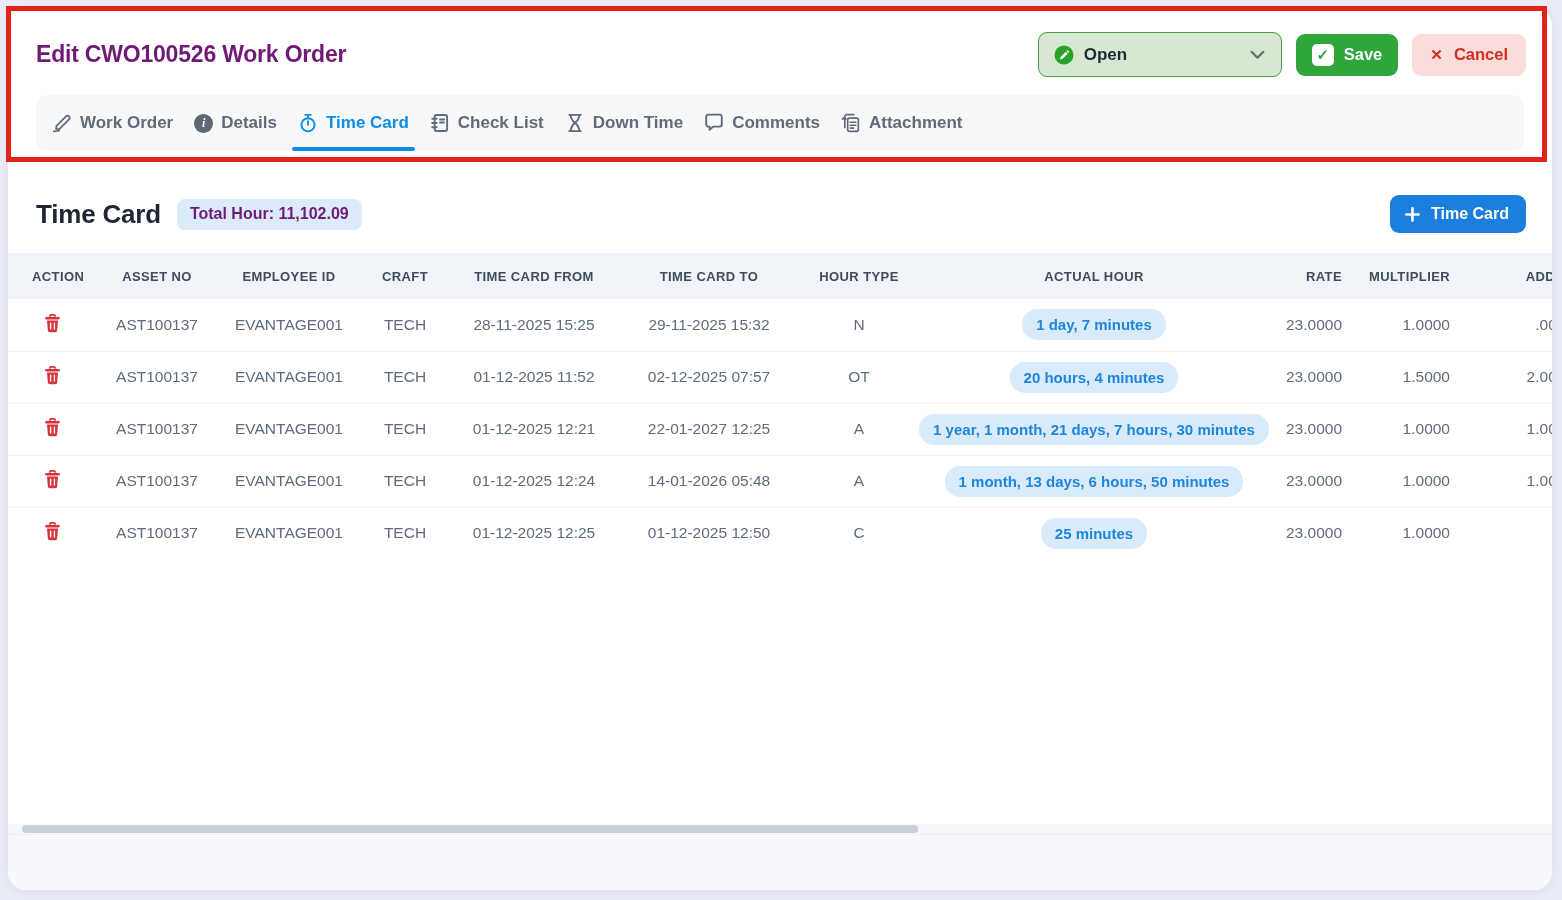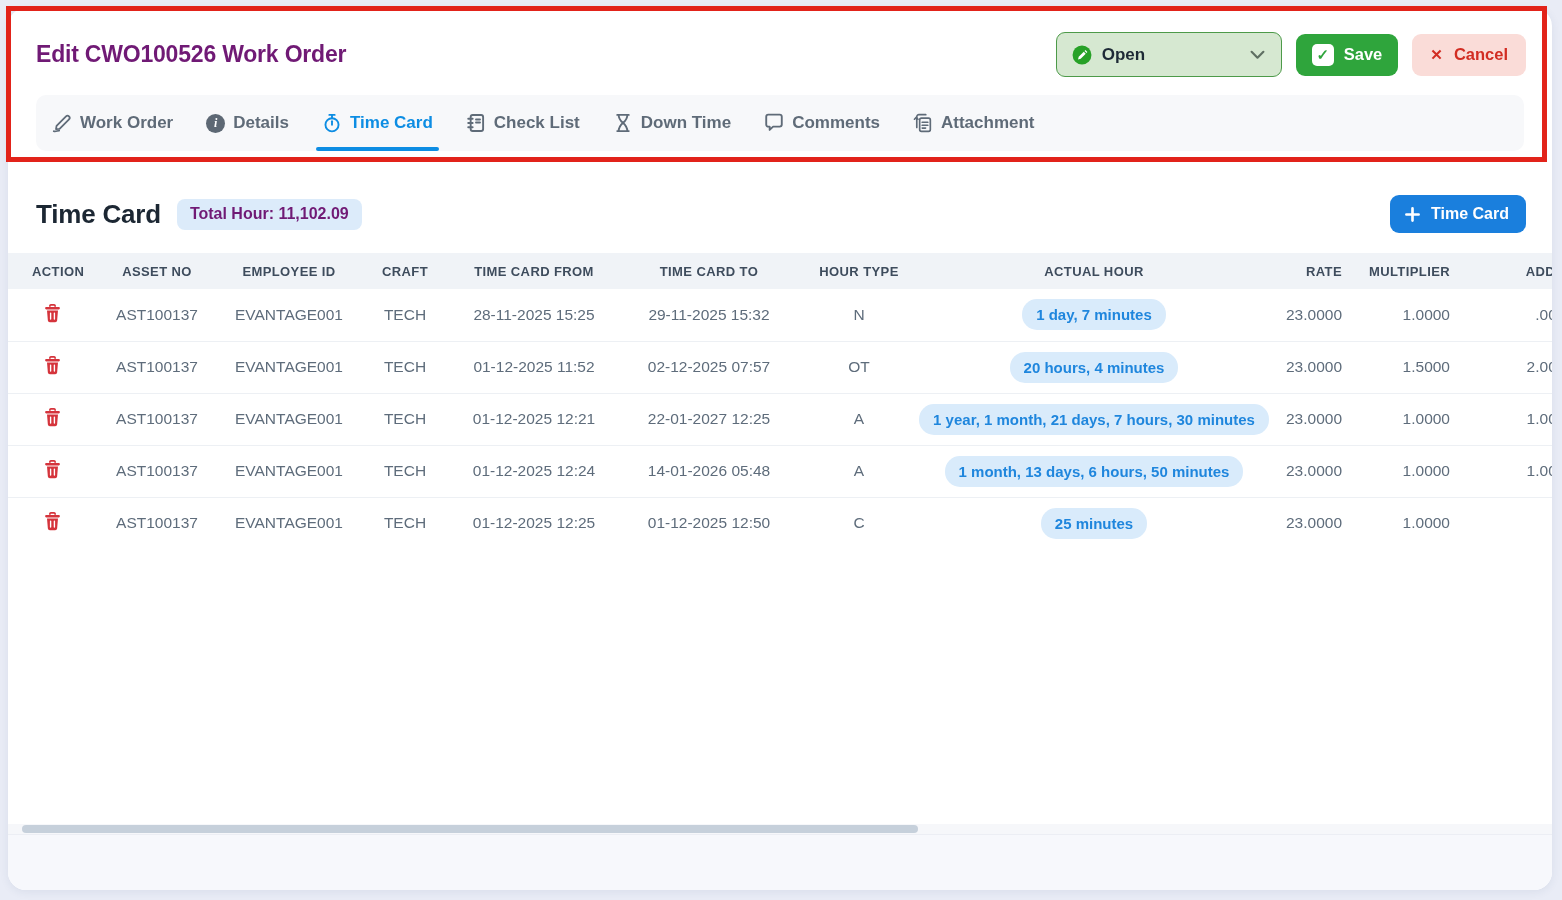--- a/index.html
+++ b/index.html
@@ -17,55 +17,55 @@
     display:flex; flex-direction:column;
   }
   .annotation-box {
     position:absolute; left:6px; top:6px; width:1541px; height:156px;
     border:5px solid var(--annotation-red,#e2231a); z-index:60; pointer-events:none;
   }
   
   .card-header { display:flex; align-items:center; padding:24px 26px 10px 28px; }
   .page-title { font-size:23px; font-weight:700; letter-spacing:-.2px; color:#701a75; flex:1; }
   .status-dropdown {
-    width:226px; height:45px; background:var(--green-light,#d6e8d1);
+    width:244px; height:45px; background:var(--green-light,#d6e8d1);
     border:1.5px solid var(--green-border,#4d9a49); border-radius:9px;
     display:flex; align-items:center; padding:0 16px 0 14px; cursor:pointer; margin-right:14px;
   }
   .status-dropdown .label { font-size:17px; font-weight:700; color:#1e2a36; margin-left:9px; flex:1; }
   .btn { display:flex; align-items:center; justify-content:center; border:none; border-radius:9px; cursor:pointer; font-family:inherit; }
   .btn-save { background:var(--green,#2fa53c); color:#fff; height:42px; padding:0 16px; font-size:16.5px; font-weight:700; margin-right:14px; }
   .check-box { width:22px; height:22px; background:#fff; border-radius:5px; color:var(--green,#2fa53c); font-size:15px; font-weight:700; display:flex; align-items:center; justify-content:center; margin-right:10px; }
   .btn-cancel { background:var(--red-light,#fadcd8); color:var(--red,#d22d23); height:42px; padding:0 18px; font-size:16.5px; font-weight:700; }
   .btn-cancel .x { font-size:15px; font-weight:700; margin-right:11px; }
   
   .tab-bar {
     margin:8px 28px 0; height:56px; background:#f7f8fa; border-radius:10px;
-    display:flex; align-items:stretch; padding:0 14px; gap:29px;
+    display:flex; align-items:stretch; padding:0 14px; gap:17px;
   }
   .tab { position:relative; display:flex; align-items:center; gap:8px; color:#5f6b78; font-size:17px; font-weight:700; cursor:pointer; padding:0 2px; white-space:nowrap; }
   .tab svg { display:block; }
   .tab .info-circle { width:19px; height:19px; border-radius:50%; background:#5d6874; color:#fff; font-size:12px; font-weight:700; font-family:"Liberation Serif",serif; font-style:italic; display:flex; align-items:center; justify-content:center; }
   .tab.active { color:var(--accent-blue,#0d8de3); }
   .tab.active .underline { position:absolute; left:-4px; right:-4px; bottom:0; height:4px; border-radius:3px; background:var(--accent-blue,#0d8de3); }
   
   .section-row { display:flex; align-items:center; margin:44px 26px 20px 28px; }
   .section-title { font-size:26px; font-weight:700; color:#1c2733; letter-spacing:-.2px; }
   .badge { height:31px; display:flex; align-items:center; border-radius:8px; padding:0 13px; font-size:16px; font-weight:700; color:#701a75; }
   .badge-hour { background:var(--badge-blue-bg,#dcebfa); margin-left:16px; }
   .badge-cost { background:var(--badge-green-bg,#dcead7); margin-left:17px; }
   .btn-add { margin-left:auto; background:var(--button-blue,#1a7fdd); color:#fff; height:38px; padding:0 17px 0 13px; font-size:16px; font-weight:700; border-radius:9px; }
   .btn-add svg { margin-right:9px; }
   
   .table-wrap { width:100%; overflow:hidden; }
   table { border-collapse:collapse; table-layout:fixed; min-width:1580px; }
   col.c-action{width:88px} col.c-asset{width:122px} col.c-emp{width:142px} col.c-craft{width:90px}
   col.c-from{width:168px} col.c-to{width:182px} col.c-htype{width:118px} col.c-ahour{width:352px}
   col.c-rate{width:86px} col.c-mult{width:108px} col.c-adder{width:124px}
-  thead th { height:36px; background:var(--header-bg,#f0f3f7); color:#3e4c5d; font-size:13px; font-weight:700; letter-spacing:.4px; text-align:center; white-space:nowrap; }
+  thead th { height:46px; background:var(--header-bg,#f0f3f7); color:#3e4c5d; font-size:13px; font-weight:700; letter-spacing:.4px; text-align:center; white-space:nowrap; }
   thead th.al { text-align:left; padding-left:24px; }
   thead th.ar { text-align:right; padding-right:14px; }
   tbody td { height:52px; text-align:center; font-size:15.5px; color:#5e6c7b; white-space:nowrap; }
   tbody tr + tr td { border-top:1px solid #edf0f4; }
   tbody td.ar { text-align:right; padding-right:14px; }
   .trash-btn { background:none; border:none; cursor:pointer; color:var(--trash-red,#d5343c); padding:4px; }
   .pill { display:inline-block; background:var(--pill-bg,#d9ebfb); color:var(--pill-text,#1f86dd); font-size:15px; font-weight:700; padding:7px 14px; border-radius:15px; }
   
   .filler { flex:1; }
   .hscroll { position:relative; height:10px; background:#f6f7fa; flex:none; }

